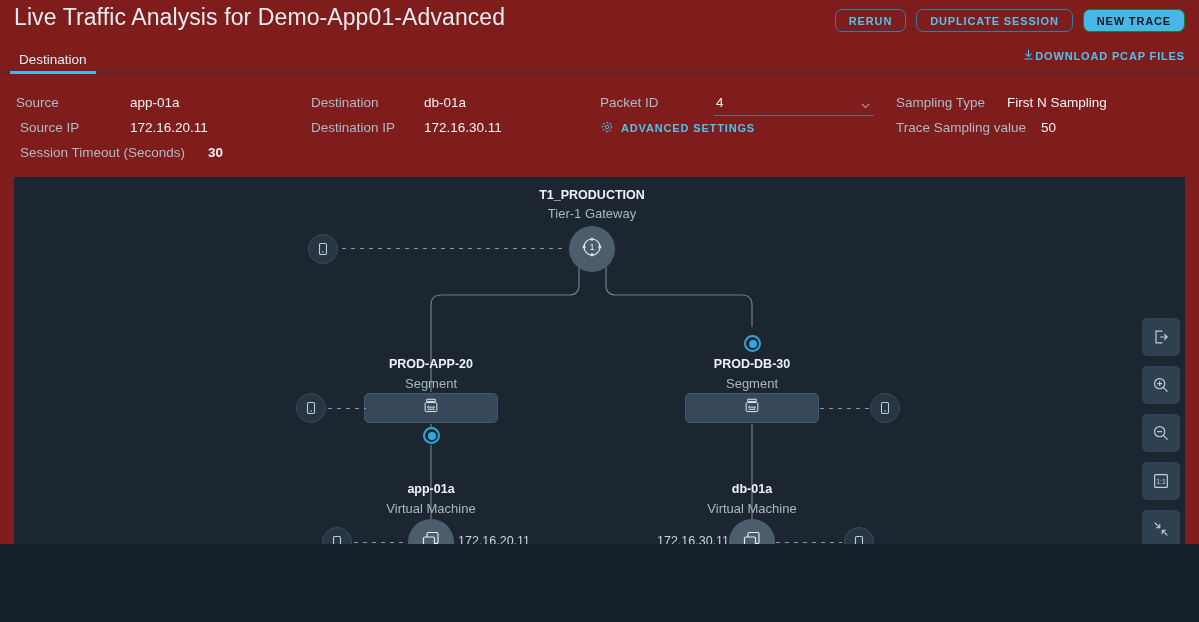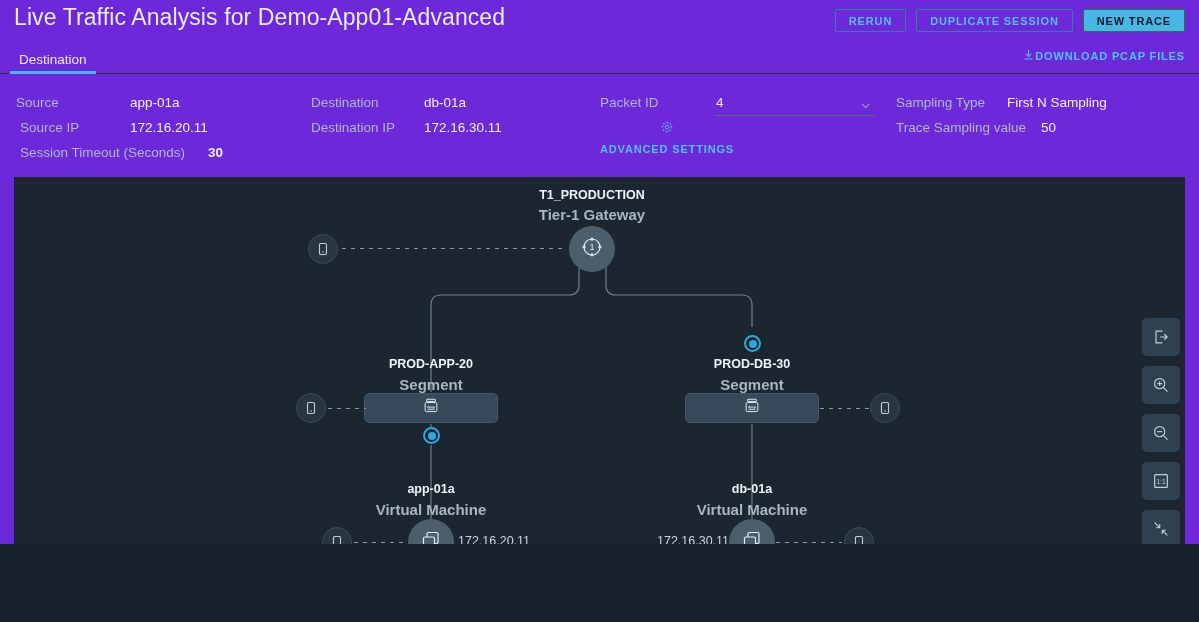--- a/index.html
+++ b/index.html
@@ -6,21 +6,21 @@
   html, body {
     margin: 0; padding: 0;
     background: #16202a;
     font-family: "Liberation Sans", sans-serif;
     -webkit-font-smoothing: antialiased;
   }
   #app {
     position: relative;
     width: 1199px;
     height: 544px;
-    background: #6d28d9;
+    background: #7f1d1d;
     overflow: hidden;
   }
 
   
   .page-title {
     position: absolute;
     left: 14px; top: 4px;
     font-size: 23px;
     font-weight: 400;
     color: #e6ecf0;
@@ -36,21 +36,21 @@
   }
   .btn {
     height: 23px;
     padding: 0 13px;
     display: flex;
     align-items: center;
     justify-content: center;
     font-size: 11px;
     letter-spacing: 0.85px;
     font-weight: 600;
-    border-radius: 2px;
+    border-radius: 7px;
     cursor: pointer;
     white-space: nowrap;
   }
   .btn-outline {
     border: 1px solid #2f7fa8;
     color: #4fc3f0;
     background: transparent;
   }
   .btn-primary {
     border: 1px solid #15803d;
@@ -133,21 +133,20 @@
     position: absolute;
     left: 600px; top: 120px;
     display: flex;
     align-items: center;
     gap: 7px;
     font-size: 11px;
     font-weight: 600;
     letter-spacing: 0.85px;
     color: #4fc3f0;
     cursor: pointer;
-    flex-direction: column;
   }
 
   
   .canvas {
     position: absolute;
     left: 14px; top: 177px;
     width: 1171px;
     height: 425px;
     background: #1b2631;
     overflow: hidden;
@@ -177,26 +176,25 @@
     position: absolute;
     font-size: 12.5px;
     font-weight: bold;
     color: #eef3f7;
     white-space: nowrap;
     transform: translateX(-50%);
     text-align: center;
   }
   .lbl-sub {
     position: absolute;
-    font-size: 15px;
+    font-size: 13px;
     color: #a9b6c3;
     white-space: nowrap;
     transform: translateX(-50%);
     text-align: center;
-    font-weight: bold;
   }
   .big-circle {
     position: absolute;
     width: 46px; height: 46px;
     border-radius: 50%;
     background: #4c5d6c;
     display: flex;
     align-items: center;
     justify-content: center;
     cursor: pointer;

